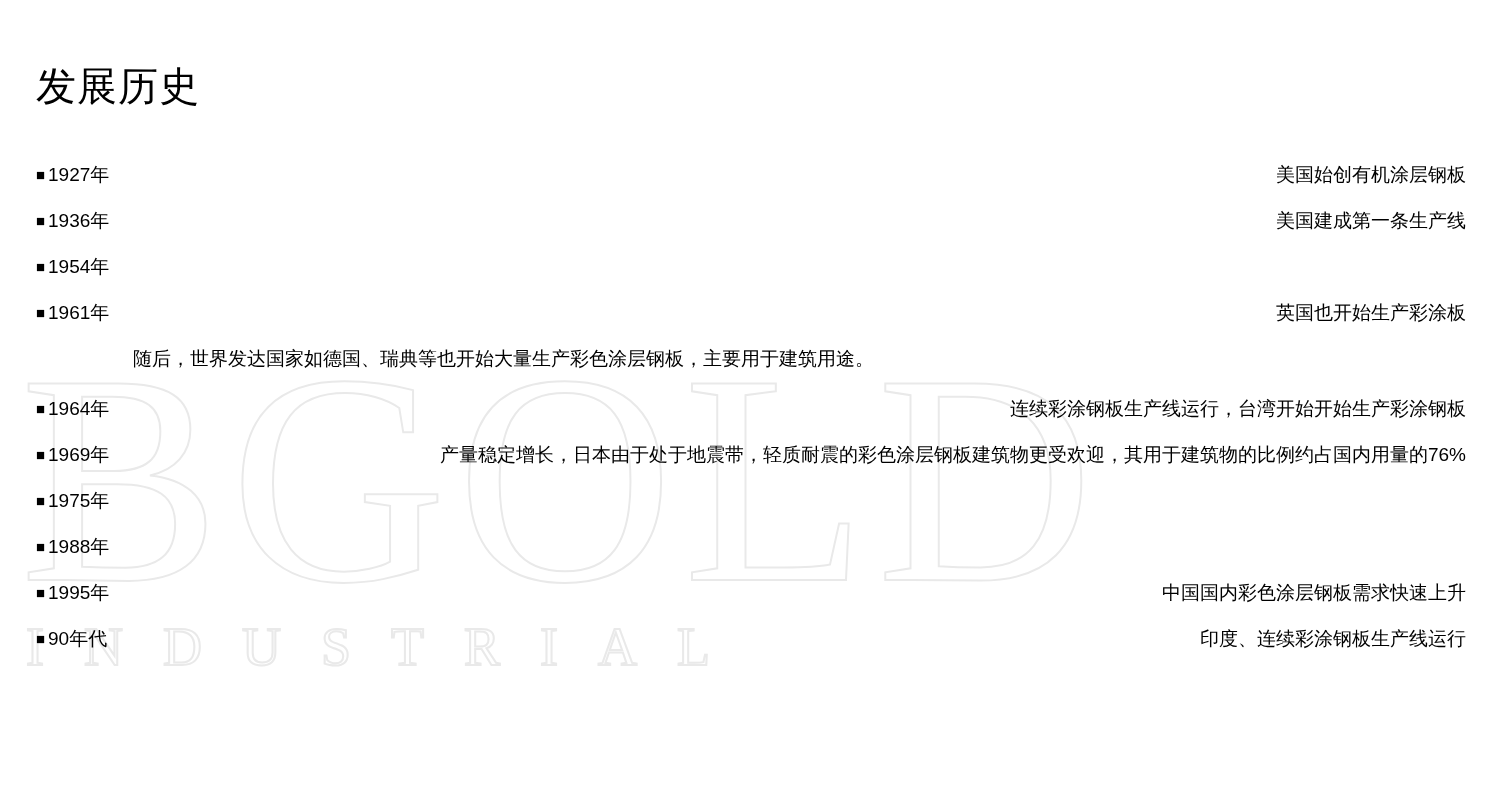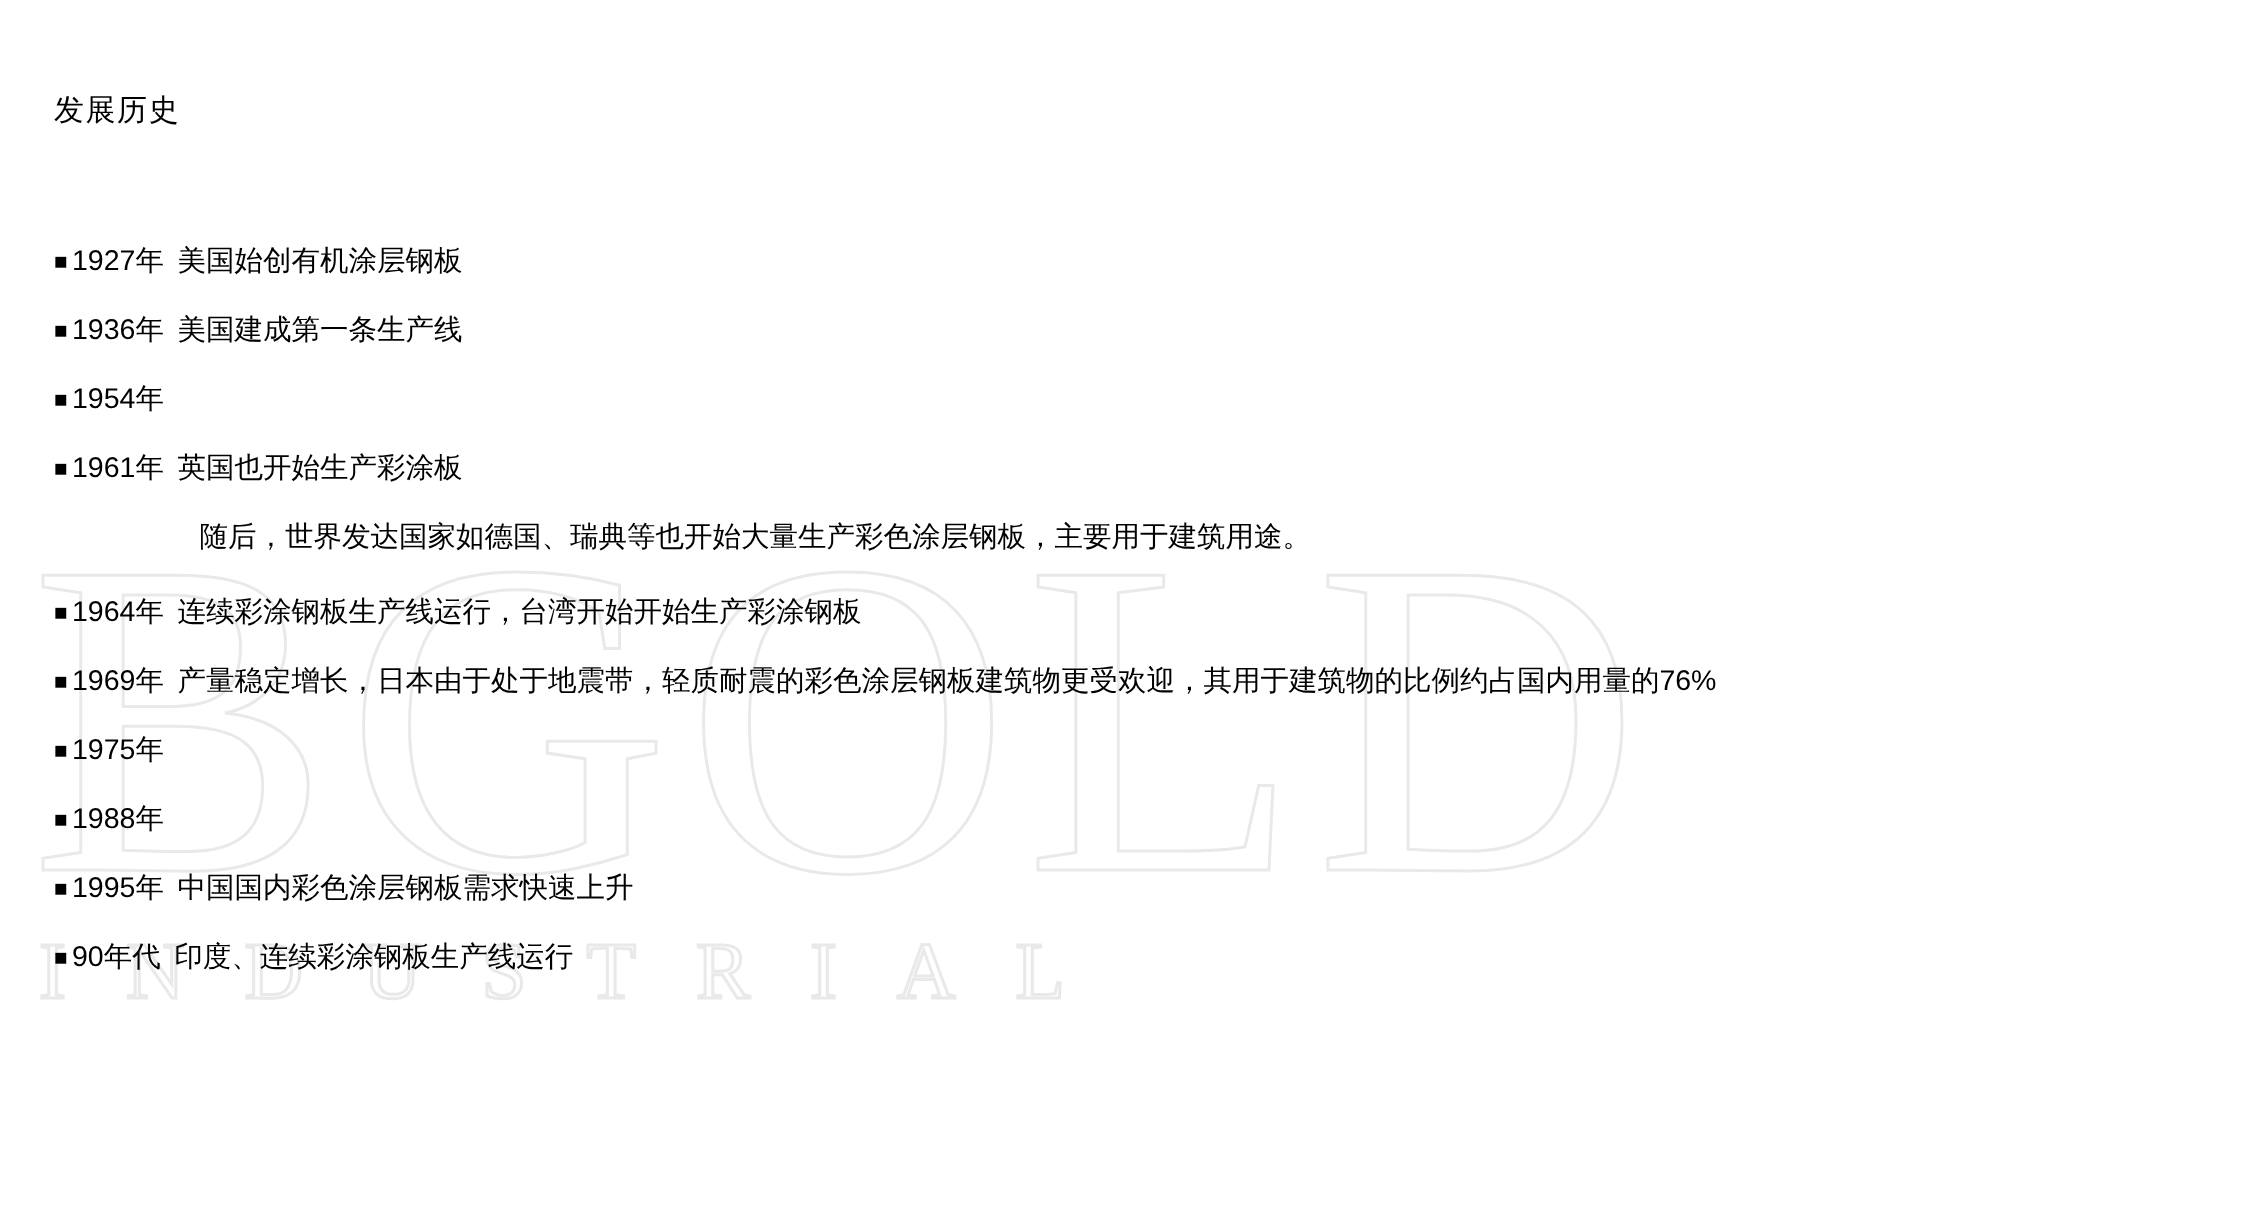--- a/index.html
+++ b/index.html
@@ -47,21 +47,21 @@
     z-index: 1;
     width: 1500px;
     height: 807px;
     box-sizing: border-box;
   }
 
   .slide-title {
     position: absolute;
     left: 36px;
     top: 62px;
-    font-size: 20px;
+    font-size: 40px;
     line-height: 1.2;
     font-weight: normal;
     color: #000000;
     letter-spacing: 1px;
     margin: 0;
   }
 
   .timeline {
     position: absolute;
     left: 36px;
@@ -88,20 +88,21 @@
 
   .year {
     flex: 0 0 auto;
     white-space: nowrap;
   }
 
   .desc {
     flex: 1 1 auto;
     padding-left: 9px;
     white-space: nowrap;
+    text-align: right;
   }
 
   
   .tl-note {
     display: flex;
     align-items: flex-start;
     font-size: 19px;
     line-height: 24px;
     height: 50px;
     padding-left: 97px;

